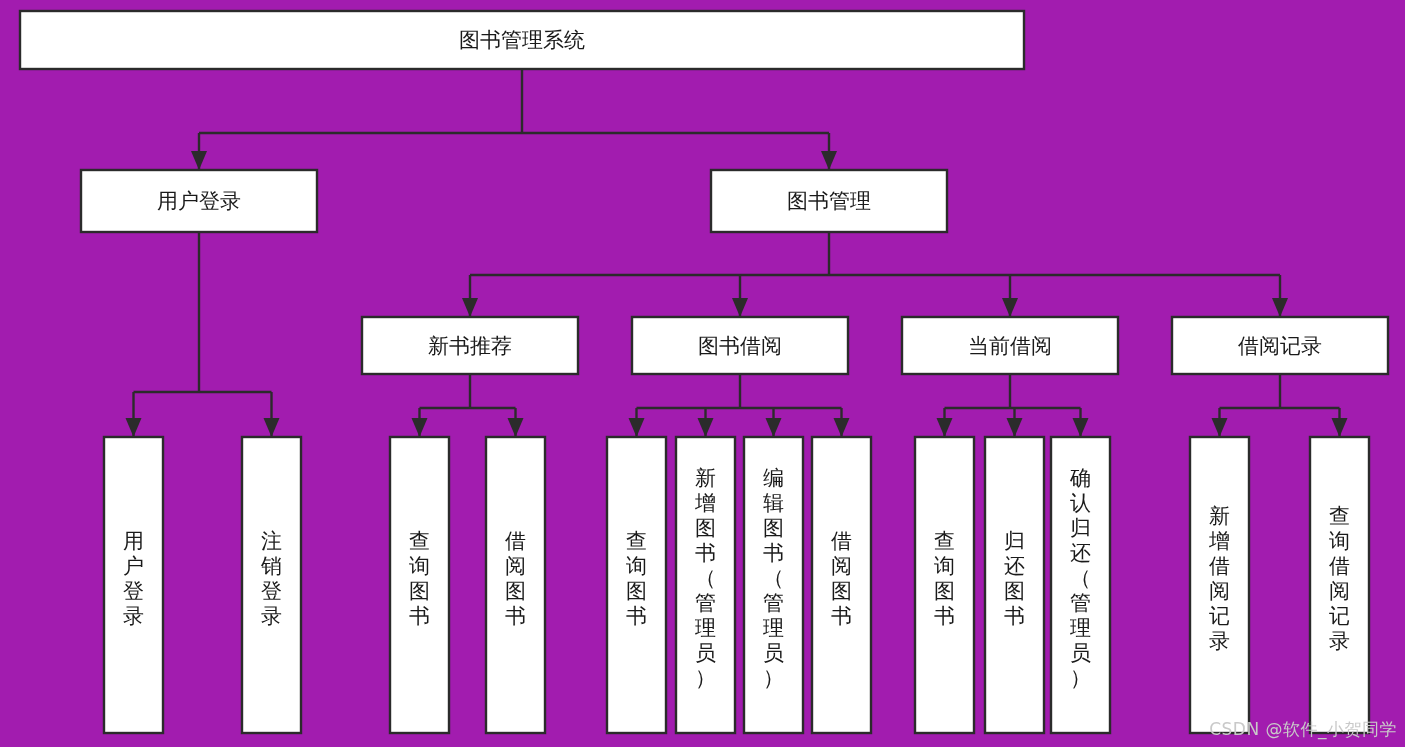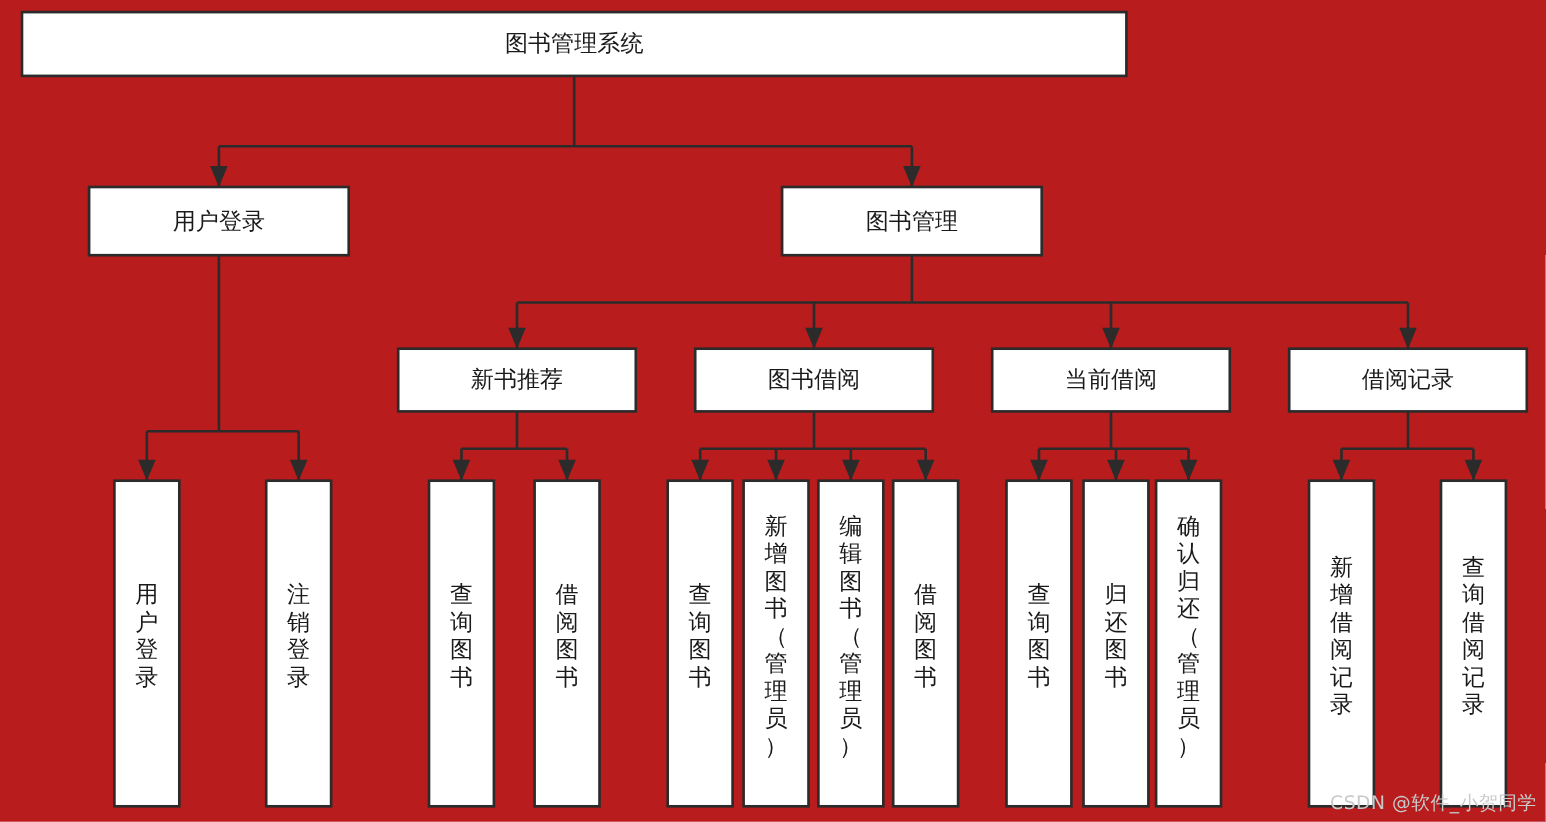--- a/index.html
+++ b/index.html
@@ -11,21 +11,21 @@
   body {
     width: 1405px;
     height: 747px;
     overflow: hidden;
     font-family: "DejaVu Sans", "Liberation Sans", sans-serif;
   }
   #diagram-root {
     position: relative;
     width: 1405px;
     height: 747px;
-    background: #b91c1c;
+    background: #a21caf;
   }
   svg.diagram-canvas {
     position: absolute;
     top: 0;
     left: 0;
     width: 1405px;
     height: 747px;
     display: block;
   }
   .node-box {

